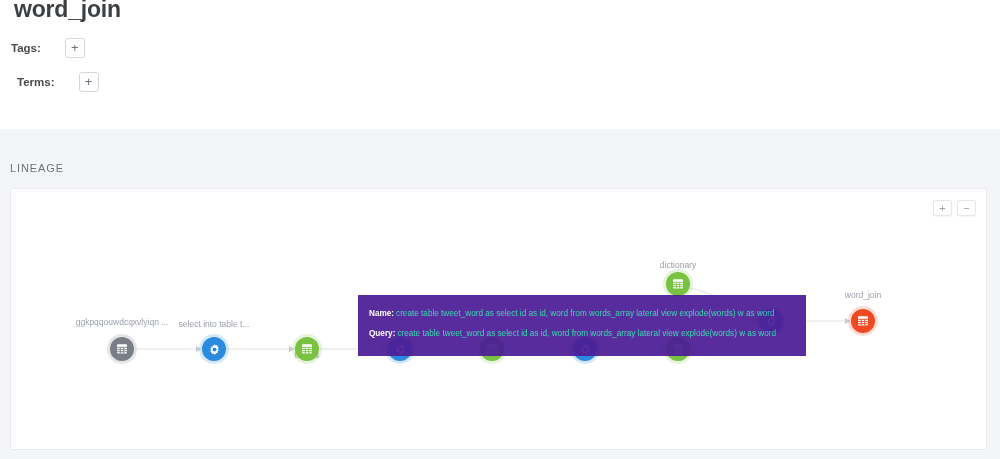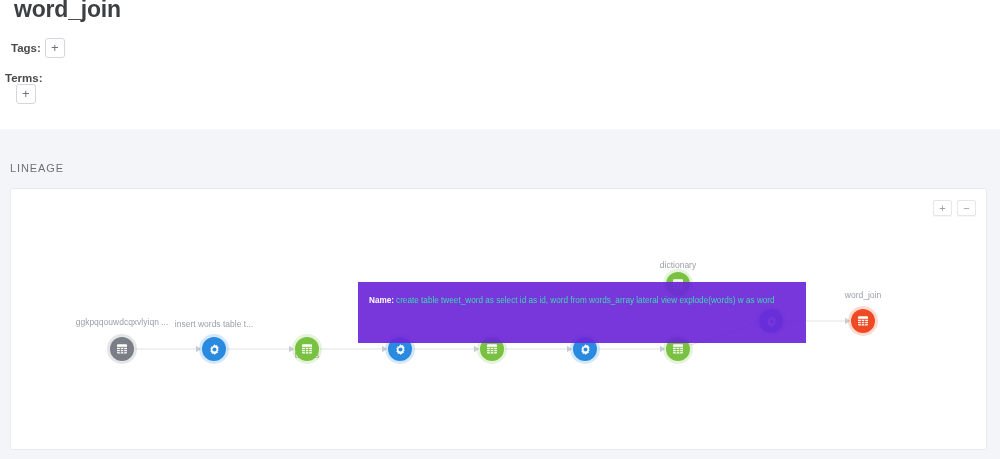--- a/index.html
+++ b/index.html
@@ -16,24 +16,24 @@
     position: absolute; left: 0; top: 0; width: 1000px; height: 129px;
     background: #ffffff;
   }
   .page-title {
     position: absolute; left: 14px; top: -4px;
     font-size: 23px; font-weight: bold; color: #3c4043;
     letter-spacing: -0.2px;
   }
   .meta-row { position: absolute; display: flex; align-items: center; }
   .meta-row.tags  { left: 11px; top: 38px; }
-  .meta-row.terms { left: 5px; top: 72px; flex-direction: column; }
+  .meta-row.terms { left: 17px; top: 72px; }
   .meta-label {
     font-size: 11.5px; color: #4a4a4a; font-weight: 600;
-    margin-right: 4px; white-space: nowrap;
+    margin-right: 24px; white-space: nowrap;
   }
   .add-btn {
     width: 20px; height: 20px; border: 1px solid #d3d6dd; border-radius: 3px;
     background: #ffffff; color: #6b7280; font-size: 13px; line-height: 17px;
     text-align: center; cursor: pointer; user-select: none;
   }
 
   
   .lineage-section {
     position: absolute; left: 0; top: 129px; width: 1000px; height: 330px;
@@ -75,23 +75,23 @@
   .node .glyph { position: relative; z-index: 2; display: block; }
 
   .node-label {
     position: absolute; transform: translate(-50%, 0);
     font-size: 8.5px; color: #9ba0a8; white-space: nowrap;
     text-align: center; z-index: 2; pointer-events: none;
   }
 
   
   .tooltip {
-    position: absolute; left: 347px; top: 93px;
+    position: absolute; left: 347px; top: 106px;
     width: 448px; height: 61px;
-    background: #6d28d9; z-index: 5;
+    background: #4c1d95; z-index: 5;
     padding: 9px 11px 0 11px;
     opacity: .93;
   }
   .tip-line {
     font-size: 8.2px; line-height: 20px; white-space: nowrap;
     color: #2fd6ad;
   }
   .tip-key { color: #ffffff; font-weight: bold; margin-right: 2px; }
 </style>
 </head>
@@ -149,21 +149,21 @@
               <rect x="1" y="1.4" width="10" height="2.4" rx="1" fill="#fff"></rect>
               <g stroke-width="0.9" stroke="currentColor">
                 <line x1="1" y1="4.3" x2="11" y2="4.3"></line>
                 <line x1="1" y1="6.6" x2="11" y2="6.6"></line>
                 <line x1="1" y1="8.7" x2="11" y2="8.7"></line>
                 <line x1="4.3" y1="4.3" x2="4.3" y2="10.6"></line>
                 <line x1="7.7" y1="4.3" x2="7.7" y2="10.6"></line>
               </g>
             </svg>
           </div>
-          <div class="node-label" style="left: 203px; top: 130px;">insert words table t...</div>
+          <div class="node-label" style="left: 203px; top: 130px;">select into table t...</div>
           <div class="node" style="left: 203px; top: 160px; background: rgb(42, 138, 224); color: rgb(42, 138, 224); box-shadow: rgba(42, 138, 224, 0.2) 0px 0px 0px 3px;">
             <svg class="glyph" width="13" height="13" viewBox="0 0 16 16">
               <path fill="#fff" d="M8 1.6l1.25 1.5 1.9-.55.55 1.9L13.2 5.7l-1.1 1.6 1.1 1.6-1.5 1.25.55 1.9-1.9.55L8 14.4l-1.25-1.5-1.9.55-.55-1.9L2.8 10.3l1.1-1.6-1.1-1.6 1.5-1.25-.55-1.9 1.9.55z"></path>
               <circle cx="8" cy="8" r="2.5" fill="currentColor"></circle>
             </svg>
           </div>
           <div class="node-label" style="left: 296px; top: 130px; margin-top: 31px;">tweets</div>
           <div class="node" style="left: 296px; top: 160px; background: rgb(121, 193, 65); color: rgb(121, 193, 65); box-shadow: rgba(121, 193, 65, 0.2) 0px 0px 0px 3px;">
             <svg class="glyph" width="12" height="12" viewBox="0 0 12 12">
               <rect x="1" y="1.4" width="10" height="9.2" rx="1" fill="#fff"></rect>
@@ -248,17 +248,20 @@
                 <line x1="7.7" y1="4.3" x2="7.7" y2="10.6"></line>
               </g>
             </svg>
           </div>
         </div>
 
       <div class="tooltip">
         <div class="tip-line">
           <span class="tip-key">Name:</span><span>create table tweet_word as select id as id, word from words_array lateral view explode(words) w as word</span>
         </div>
+        <div class="tip-line">
+          <span class="tip-key">Query:</span><span>create table tweet_word as select id as id, word from words_array lateral view explode(words) w as word</span>
+        </div>
       </div>
 
     </div>
   </div>
 </div>
 
 </body></html>

